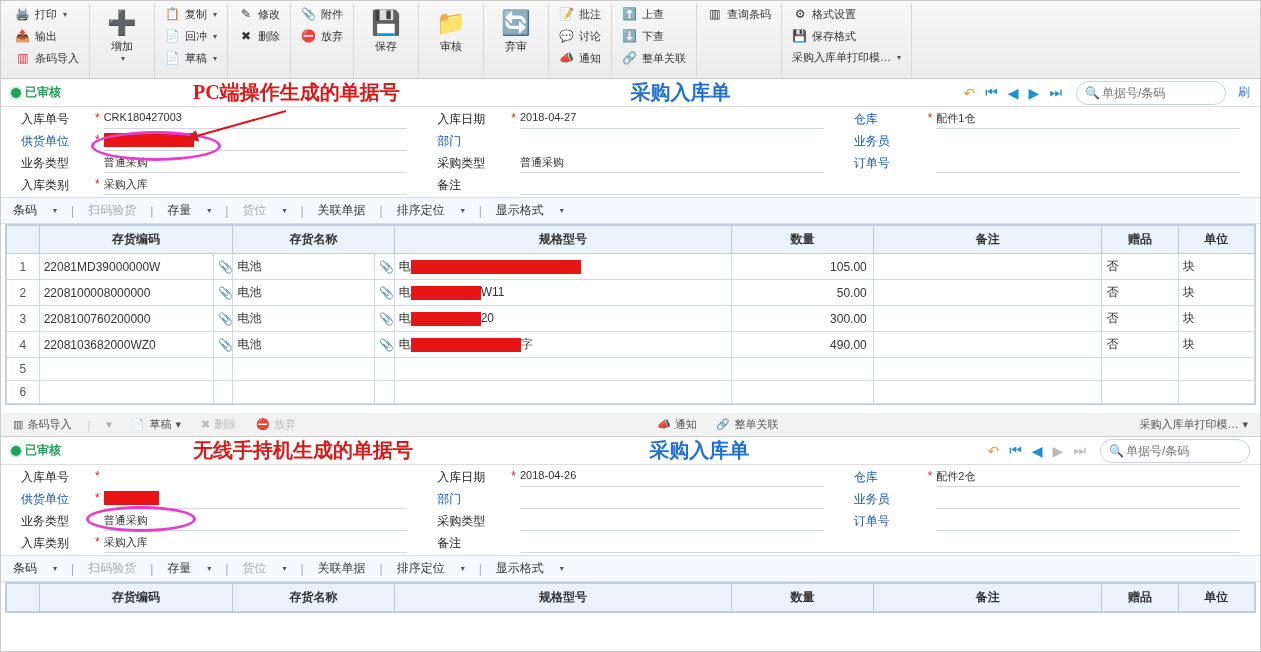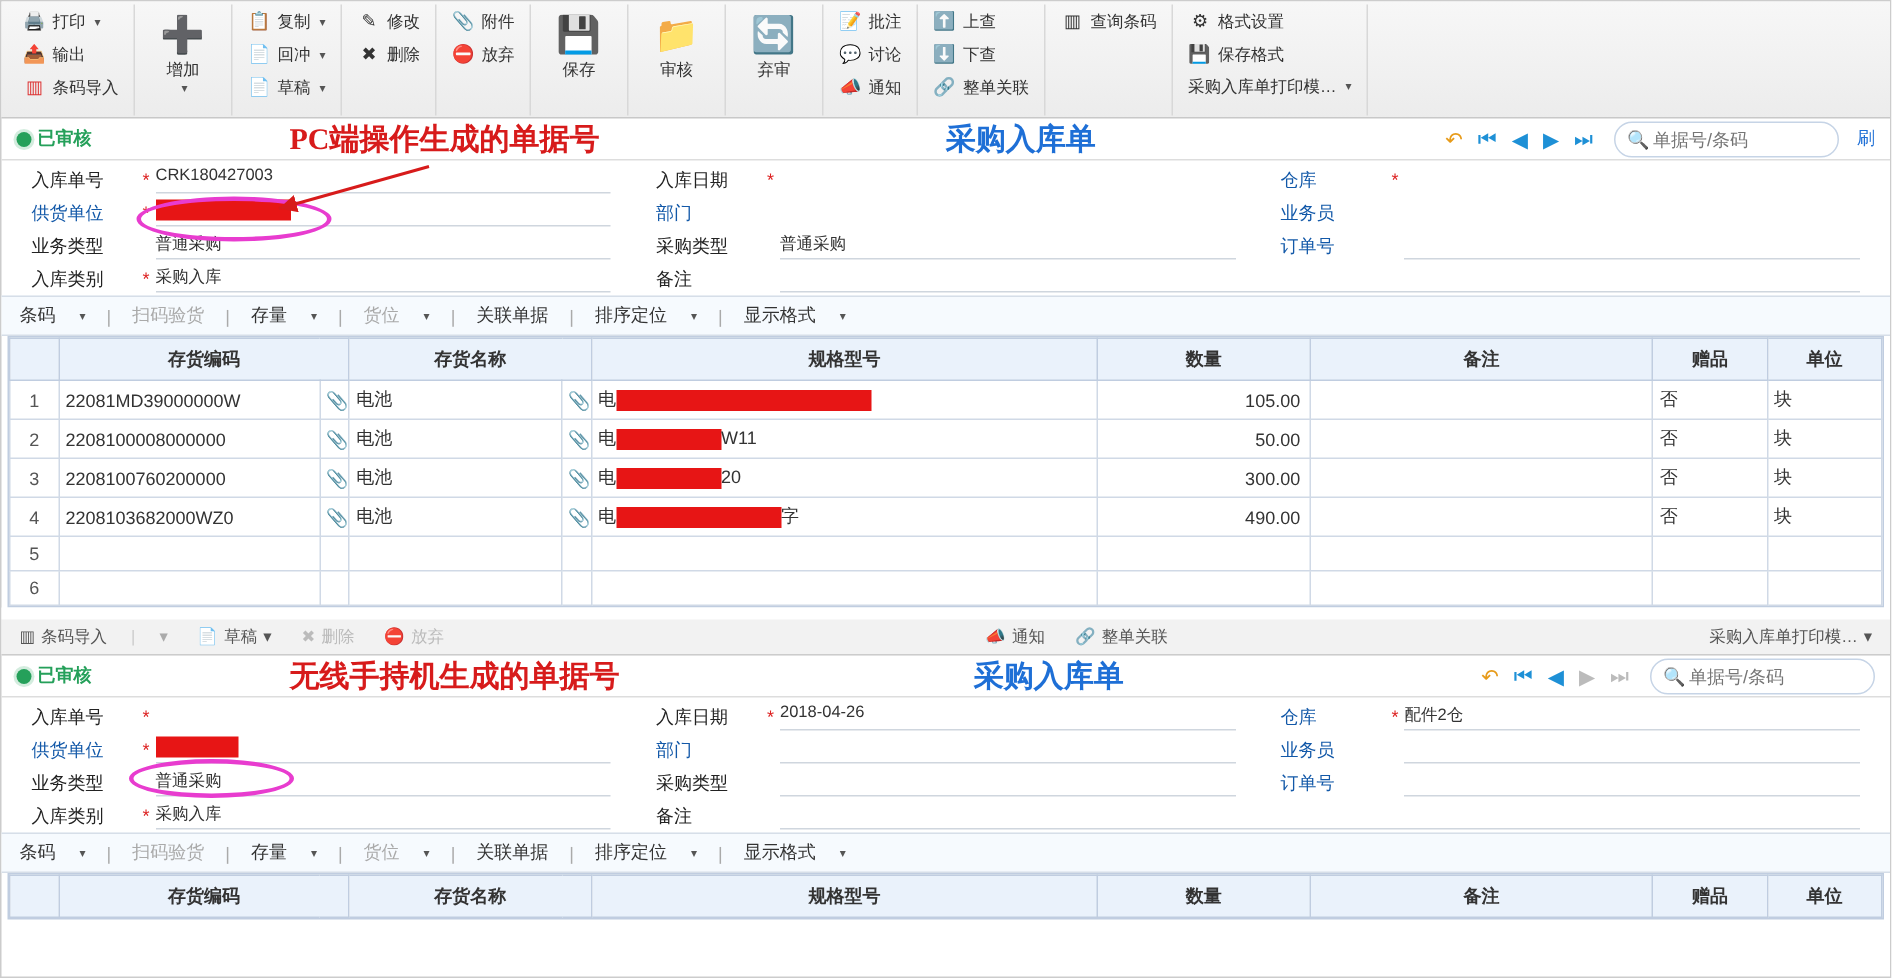--- a/index.html
+++ b/index.html
@@ -16,21 +16,21 @@
 .pill{display:inline-flex;align-items:center;gap:4px;color:#25a05a;font-weight:bold}
 .pill .dot{width:10px;height:10px;border-radius:50%;background:#25a05a;box-shadow:0 0 0 2px rgba(37,160,90,.2)}
 .annot{color:#d71b1b;font-size:20px;font-family:"SimSun";font-weight:bold;margin-left:120px}
 .doctitle{color:#1e6fd6;font-size:20px;font-weight:bold}
 .flex1{flex:1}
 .navicons{display:flex;align-items:center;gap:6px;font-size:14px;color:#1e90d6}
 .navicons span{cursor:pointer;padding:2px}
 .search{border:1px solid #c6d4e6;border-radius:16px;height:24px;width:150px;display:flex;align-items:center;padding:0 8px;color:#999}
 .search input{border:none;outline:none;flex:1;font-size:12px;color:#0f172a;background:transparent}
 .form{padding:4px 20px 2px 20px;display:grid;grid-template-columns:1fr 1fr 1fr;row-gap:4px;column-gap:30px}
-.field{display:flex;align-items:center}
+.field{display:flex;align-items:flex-start}
 .field .lab{width:70px;color:#222;font-size:12px}
 .field .lab.u{color:#1258a8}
 .field .req{color:#d22;margin:0 4px}
 .field .val{flex:1;border-bottom:1px solid #cfd6de;min-height:18px;font-size:11px;padding-bottom:1px}
 .circ{position:absolute;border:3px solid #e83ccf;border-radius:50%;pointer-events:none}
 .redblk{display:inline-block;background:#e71515;height:14px;vertical-align:middle}
 .tabbar{display:flex;gap:14px;align-items:center;padding:4px 12px;border-top:1px solid #d6dee8;border-bottom:1px solid #d6dee8;background:#f6fafe;font-size:12px}
 .tabbar .sep{color:#aaa}
 .tabbar span{cursor:pointer}
 .grid{border:1px solid #c0cde0;margin:0 4px}
@@ -199,24 +199,26 @@
 
 <div class="form" style="position:relative">
  <div class="field">
         <span class="lab">入库单号</span>
         <span class="req">*</span>
         <span class="val">CRK180427003</span>
       </div>
  <div class="field">
         <span class="lab">入库日期</span>
         <span class="req">*</span>
+        <span class="val">2018-04-27</span>
       </div>
  <div class="field">
         <span class="lab u">仓库</span>
         <span class="req">*</span>
+        <span class="val">配件1仓</span>
       </div>
 
  <div class="field">
         <span class="lab u">供货单位</span>
         <span class="req">*</span>
         <span class="val"><span class="redblk" style="width:90px"></span></span>
       </div>
  <div class="field">
         <span class="lab u">部门</span>
         <span class="req" style="visibility:hidden">*</span>

